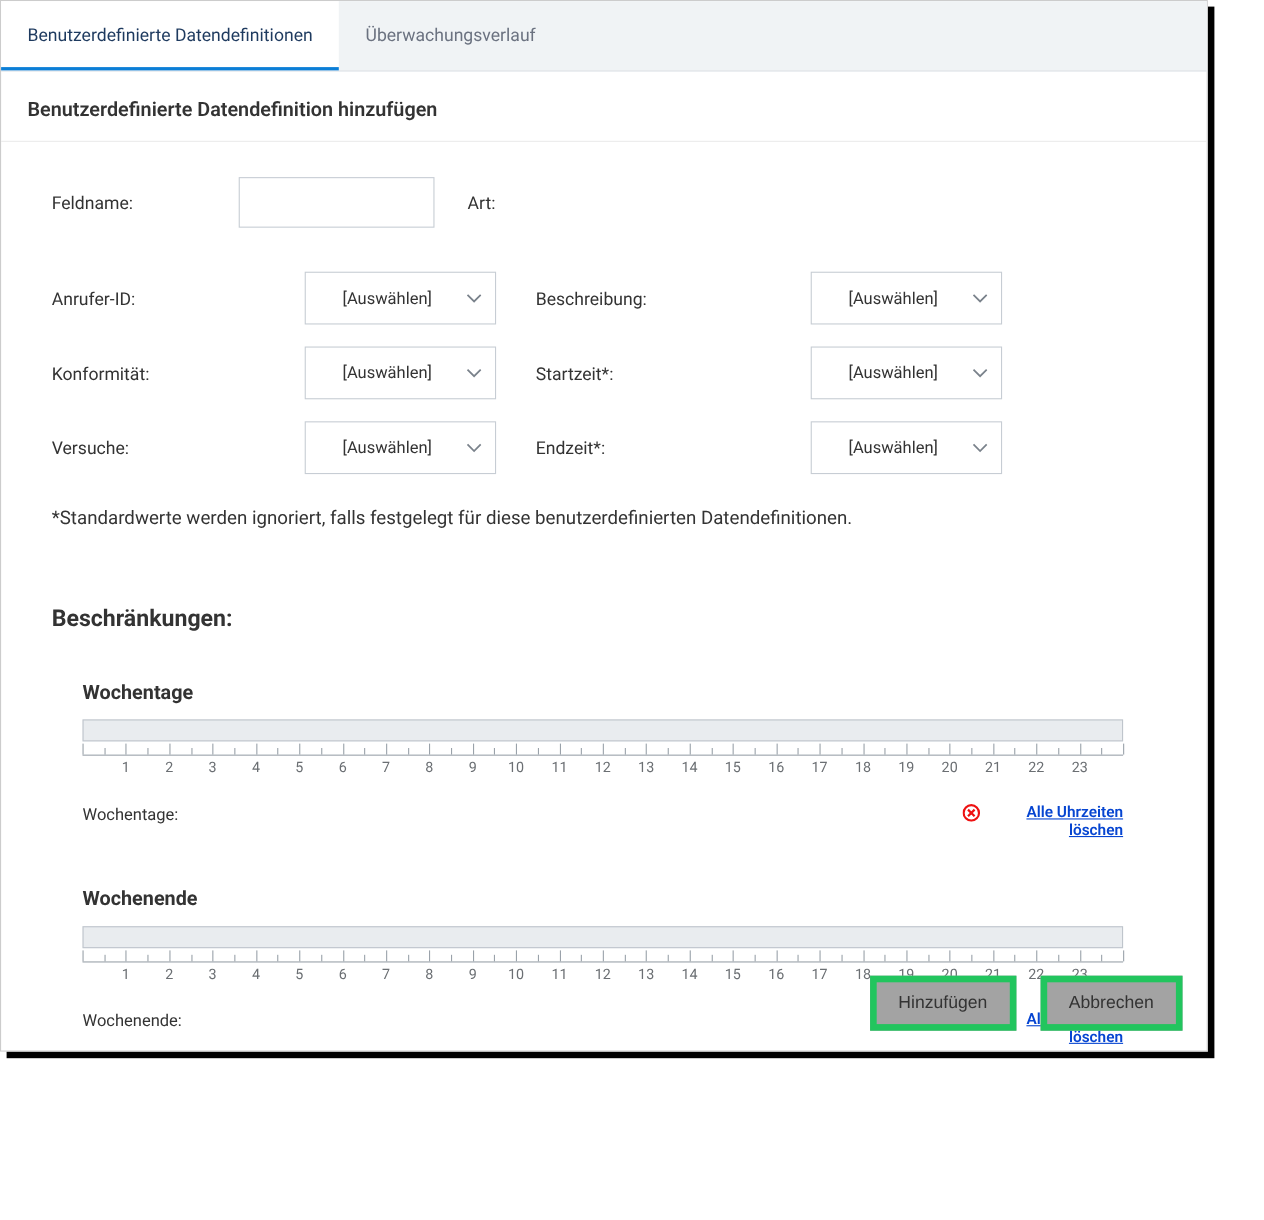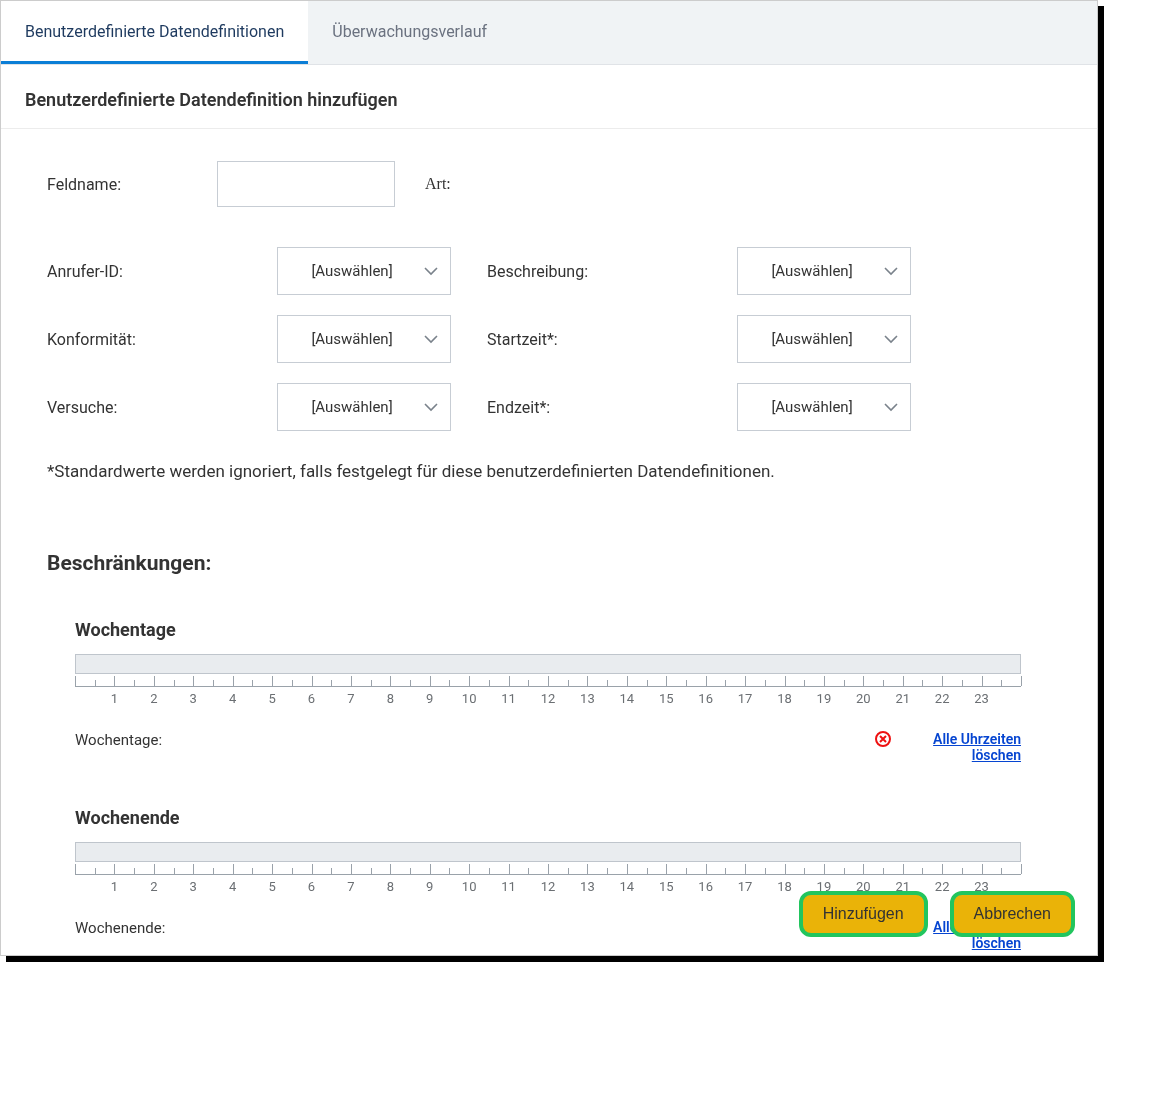--- a/index.html
+++ b/index.html
@@ -61,21 +61,21 @@
 }
 .form-col {
   display: flex;
   align-items: center;
 }
 .label {
   font-size: 16px;
   color: #333;
   width: 170px;
 }
-.label-narrow { width: 120px; font-family: Liberation Serif, serif; }
+.label-narrow { width: 120px; }
 .text-input {
   width: 178px;
   height: 46px;
   border: 1px solid #c7cdd4;
   background: #fff;
   padding: 0 10px;
   font-size: 15px;
 }
 .select-like {
   width: 174px;
@@ -189,27 +189,27 @@
   width: 16px; height: 16px; display: inline-block;
 }
 .footer-buttons {
   position: absolute;
   bottom: 18px;
   right: 22px;
   display: flex;
   gap: 22px;
 }
 .btn {
-  border: 4px solid #22c55e;
-  background: #eab308;
+  border: 6px solid #22c55e;
+  background: #a3a3a3;
   padding: 10px 20px;
   font-size: 16px;
   color: #333;
   cursor: pointer;
-  border-radius: 12px;
+  border-radius: 0;
 }
 .chev svg { display: block; }
 </style>
 </head>
 <body>
 
 <div class="frame">
 
   <div class="tabbar">
     <div class="tab active">

